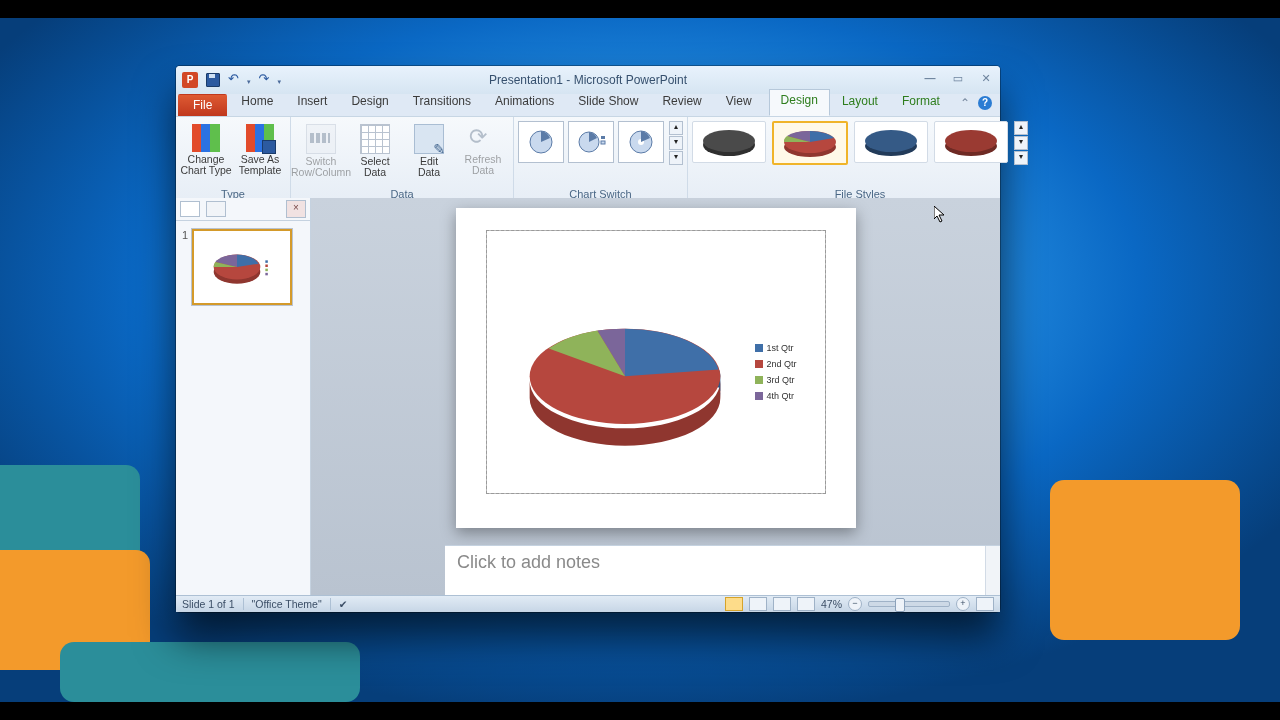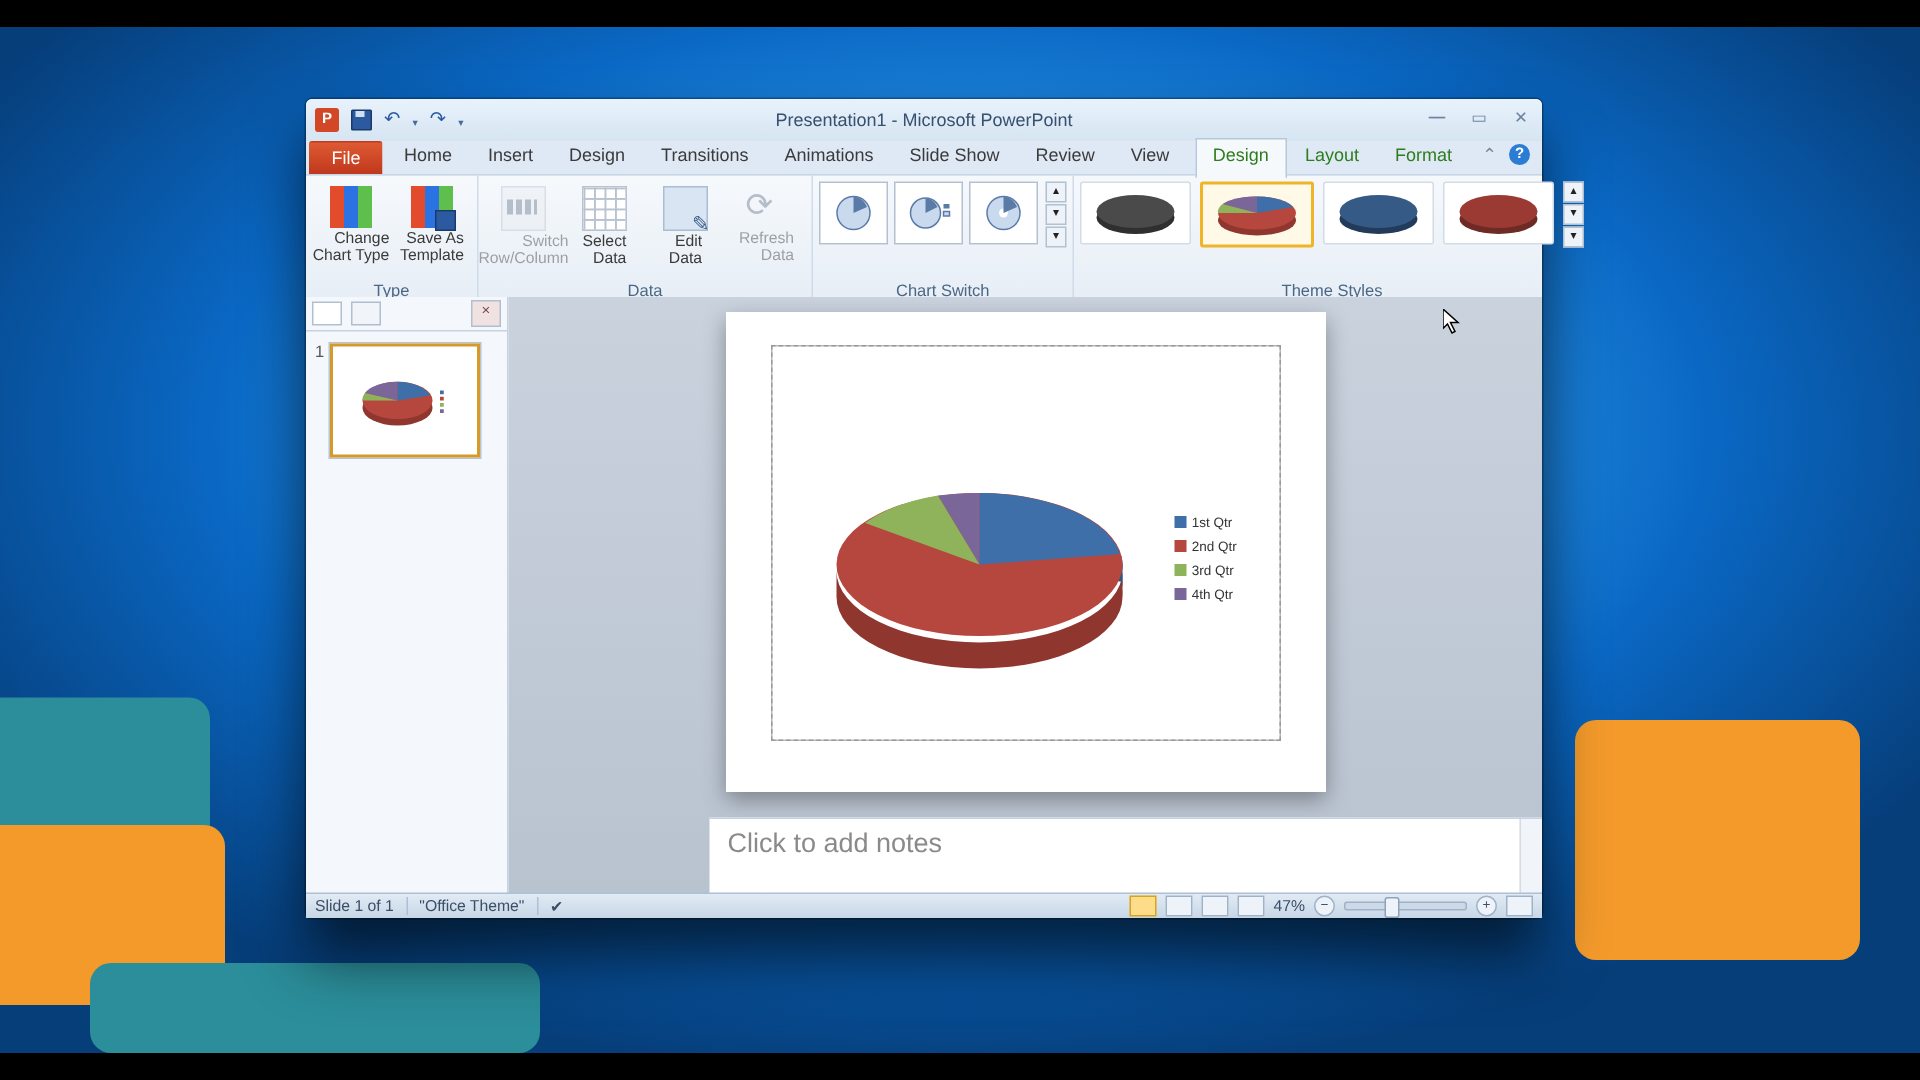--- a/index.html
+++ b/index.html
@@ -13,21 +13,20 @@
   
   .blob{position:absolute;border-radius:14px;filter:blur(.5px);}
   .blob.orange{background:#f39a2b}
   .blob.teal{background:#2b8e9a}
   
   .winwrap{
     position:absolute;left:176px;top:66px;width:824px;height:546px;
     box-shadow:0 25px 40px rgba(0,0,0,.65),0 0 0 1px rgba(0,0,0,.3);
     background:#dfe9f5;
     border-radius:4px;
-    margin-left:28px;
   }
   
   .titlebar{
     height:28px;
     background:linear-gradient(to bottom,#e8f2fc,#d6e5f2);
     display:flex;align-items:center;position:relative;
     border-top-left-radius:4px;border-top-right-radius:4px;
   }
   
   .qat{display:flex;align-items:center;gap:8px;padding:0 6px}
@@ -49,41 +48,41 @@
   
   .context-tab{
     position:absolute;top:0;height:20px;
     background:linear-gradient(to bottom,#7fcf6a,#56b246);
     color:#fff;font-size:11px;text-align:center;line-height:20px;
     border:1px solid #4aa23a;border-bottom:none;
     border-top-left-radius:3px;border-top-right-radius:3px;
   }
 
   
-  .tabs{height:22px;display:flex;align-items:center;background:transparent;padding-left:2px;position:relative}
+  .tabs{height:22px;display:flex;align-items:flex-end;background:transparent;padding-left:2px;position:relative}
   .tab{padding:3px 11px 8px;font-size:12px;color:#3b3b3b;border:1px solid transparent;border-bottom:none;cursor:pointer;position:relative}
   .tab.file{background:linear-gradient(to bottom,#de5a33,#c0381d);color:#fff;border-radius:2px 2px 0 0;margin-right:2px;padding:3px 14px 4px}
   .tab.ctx{color:#2e7d1d}
   .tab.selected{background:#f6f9fc;border-color:#b6c8da;border-bottom:1px solid #f6f9fc}
   .ribbon-right{position:absolute;right:8px;top:2px;display:flex;gap:8px;align-items:center}
   .ribbon-right .caret:before{content:"⌃";color:#7a8ba1;font-size:12px}
   .ribbon-right .help{width:14px;height:14px;border-radius:50%;background:#2b7cd3;color:#fff;font:bold 10px/14px Arial;text-align:center}
 
   
   .ribbon{
     height:82px;background:linear-gradient(to bottom,#f6f9fc,#e7eef6);
     border-top:1px solid #c7d6e4;border-bottom:1px solid #b7c7d8;
     display:flex;
   }
   .group{border-right:1px solid #cfdbe8;padding:2px 4px 2px 4px;display:flex;flex-direction:column;height:100%}
   .group-body{flex:1;display:flex;align-items:flex-start;gap:2px;padding-top:2px}
   .group-label{font-size:11px;color:#4a6785;text-align:center;padding:1px 0}
   .rbtn{display:flex;flex-direction:column;align-items:center;width:50px;padding:2px 0;cursor:pointer;border:1px solid transparent;border-radius:3px}
   .rbtn .ic{width:28px;height:28px;margin-bottom:2px}
-  .rbtn .lbl{font-size:10.5px;text-align:right;line-height:11px;color:#3b3b3b}
+  .rbtn .lbl{font-size:10.5px;text-align:center;line-height:11px;color:#3b3b3b}
   .disabled{opacity:.45;pointer-events:none}
 
   
   .ic-change{background:linear-gradient(to right,#e24b2b 33%,#2b72e2 33% 66%,#5fbf4c 66%)}
   .ic-template{background:linear-gradient(to right,#e24b2b 33%,#2b72e2 33% 66%,#5fbf4c 66%);position:relative}
   .ic-template:after{content:"";position:absolute;right:-2px;bottom:-2px;width:12px;height:12px;background:#2c5aa0;border:1px solid #1a3b6a}
   .ic-switch{background:#e9edf3;border:1px solid #b9c3d0;position:relative}
   .ic-switch:after{content:"";position:absolute;left:3px;top:8px;width:20px;height:10px;background:repeating-linear-gradient(to right,#6a7c92 0 4px,#e9edf3 4px 6px)}
   .ic-grid{background:#fff;border:1px solid #b9c3d0;background-image:linear-gradient(#b9c3d0 1px,transparent 1px),linear-gradient(90deg,#b9c3d0 1px,transparent 1px);background-size:7px 7px}
   .ic-edit{background:#d9e5f2;border:1px solid #a9bdd3;position:relative}
@@ -321,21 +320,21 @@
                 <ellipse cx="36" cy="24" rx="26" ry="10" fill="#6e2a24"></ellipse>
                 <ellipse cx="36" cy="19" rx="26" ry="11" fill="#9a3a32"></ellipse>
               </svg>
           </div>
           <div class="vstrip" style="margin-left:auto">
             <div class="up"></div>
             <div class="down"></div>
             <div class="down" style="border-top:1px solid #b3c0d0"></div>
           </div>
         </div>
-        <div class="group-label">Theme Styles</div>
+        <div class="group-label">File Styles</div>
       </div>
     </div>
 
     <div class="work">
       <div class="thumbs">
         <div class="thumbs-head">
           <div class="tview"></div>
           <div class="tview" style="background:#f1f4f8"></div>
           <div class="xbtn">×</div>
         </div>

